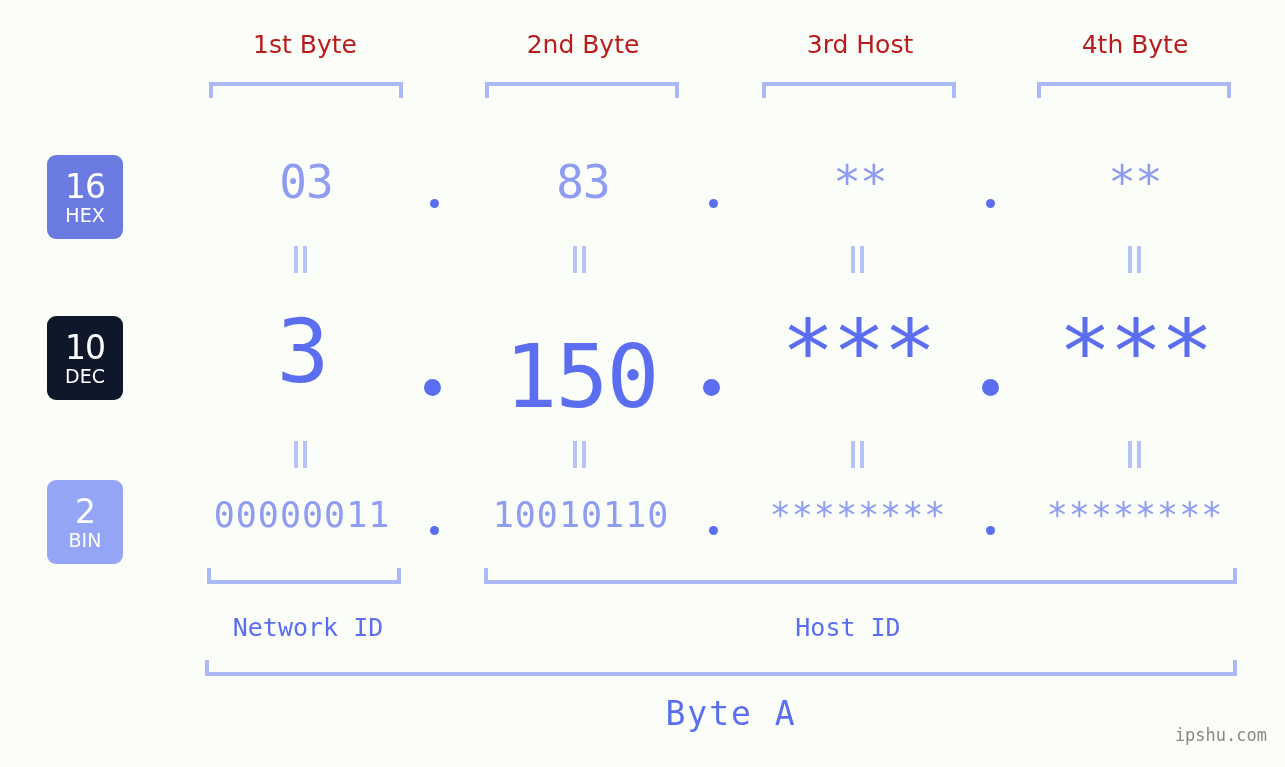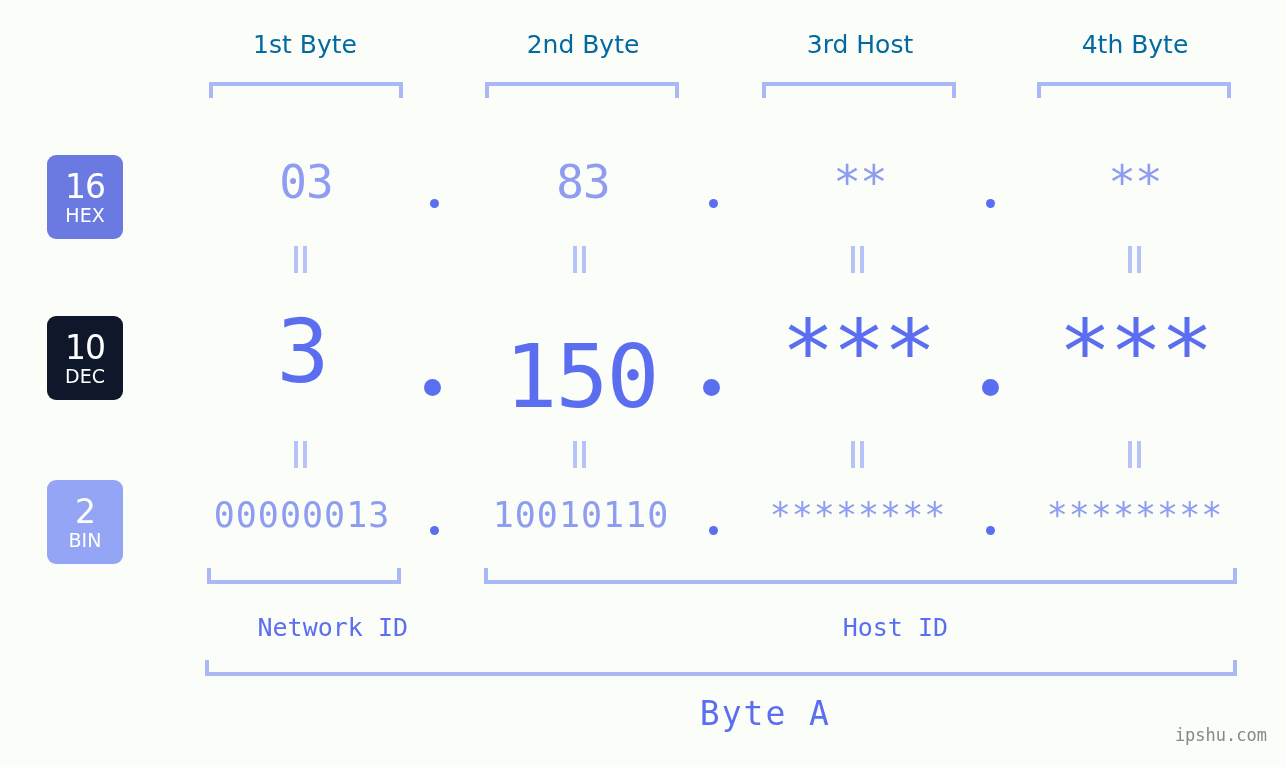--- a/index.html
+++ b/index.html
@@ -20,21 +20,21 @@
     height: 767px;
   }
 
   
   .byte-label {
     position: absolute;
     top: 30px;
     text-align: center;
     font-family: "DejaVu Sans", sans-serif;
     font-size: 25px;
-    color: #0369a1;
+    color: #b91c1c;
     letter-spacing: 0px;
     white-space: nowrap;
   }
 
   
   .top-bracket {
     position: absolute;
     top: 82px;
     height: 16px;
     border-top: 4px solid #aab8f5;
@@ -132,21 +132,21 @@
     width: 4px;
     height: 27px;
     background: #b7c2f7;
   }
   .eq span.l { left: 0px; }
   .eq span.r { left: 9px; }
 
   
   .section-label {
     position: absolute;
-    text-align: right;
+    text-align: center;
     font-family: "DejaVu Sans Mono", monospace;
     font-size: 25px;
     color: #5b6ef0;
     white-space: nowrap;
     letter-spacing: 0px;
   }
   #class-label {
     font-size: 33px;
     letter-spacing: 2px;
   }
@@ -240,21 +240,21 @@
     <span class="l"></span>
       <span class="r"></span>
   </div>
 
   <div class="badge" id="badge-bin">
     <span class="num">2</span>
     <span class="name">BIN</span>
   </div>
 
   <div class="row-bin">
-    <div class="value" style="left:202px;width:200px;">00000013</div>
+    <div class="value" style="left:202px;width:200px;">00000011</div>
     <div class="dot dot-bin" style="left:430px;"></div>
     <div class="value" style="left:481px;width:200px;">10010110</div>
     <div class="dot dot-bin" style="left:709px;"></div>
     <div class="value" style="left:758px;width:200px;">********</div>
     <div class="dot dot-bin" style="left:986px;"></div>
     <div class="value" style="left:1035px;width:200px;">********</div>
   </div>
 
   <div class="bottom-bracket" style="left:207px;top:568px;width:194px;"></div>
   <div class="bottom-bracket" style="left:484px;top:568px;width:753px;"></div>

